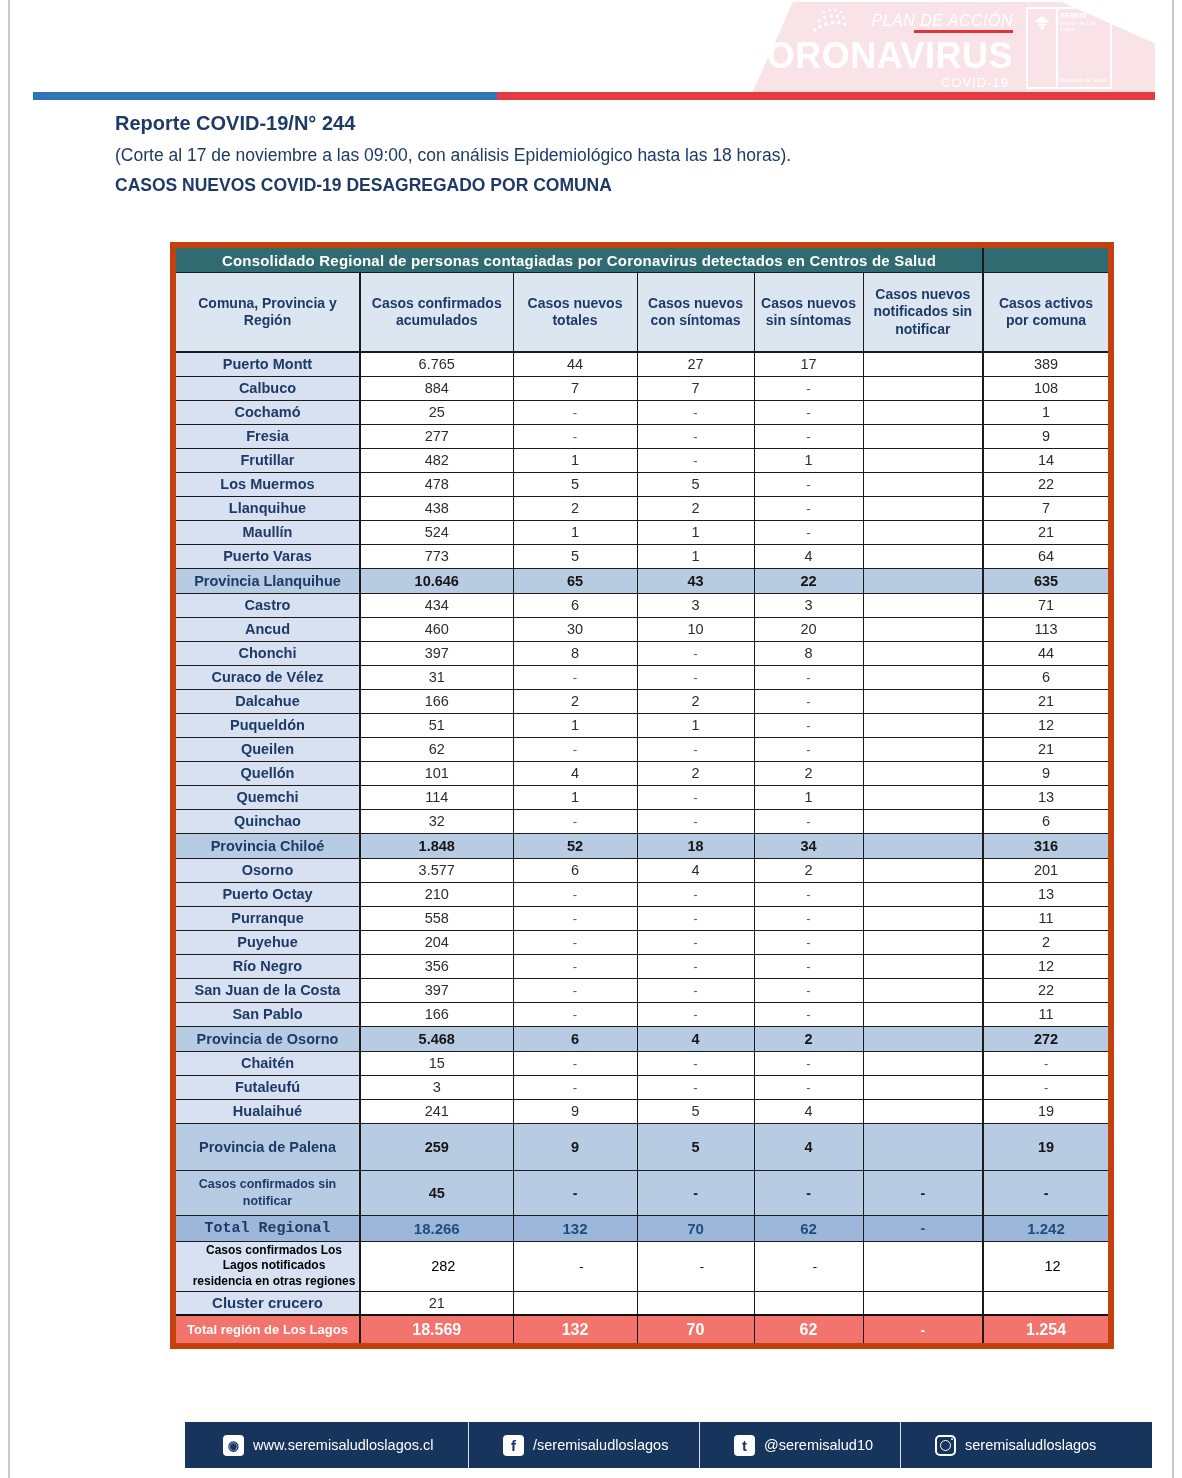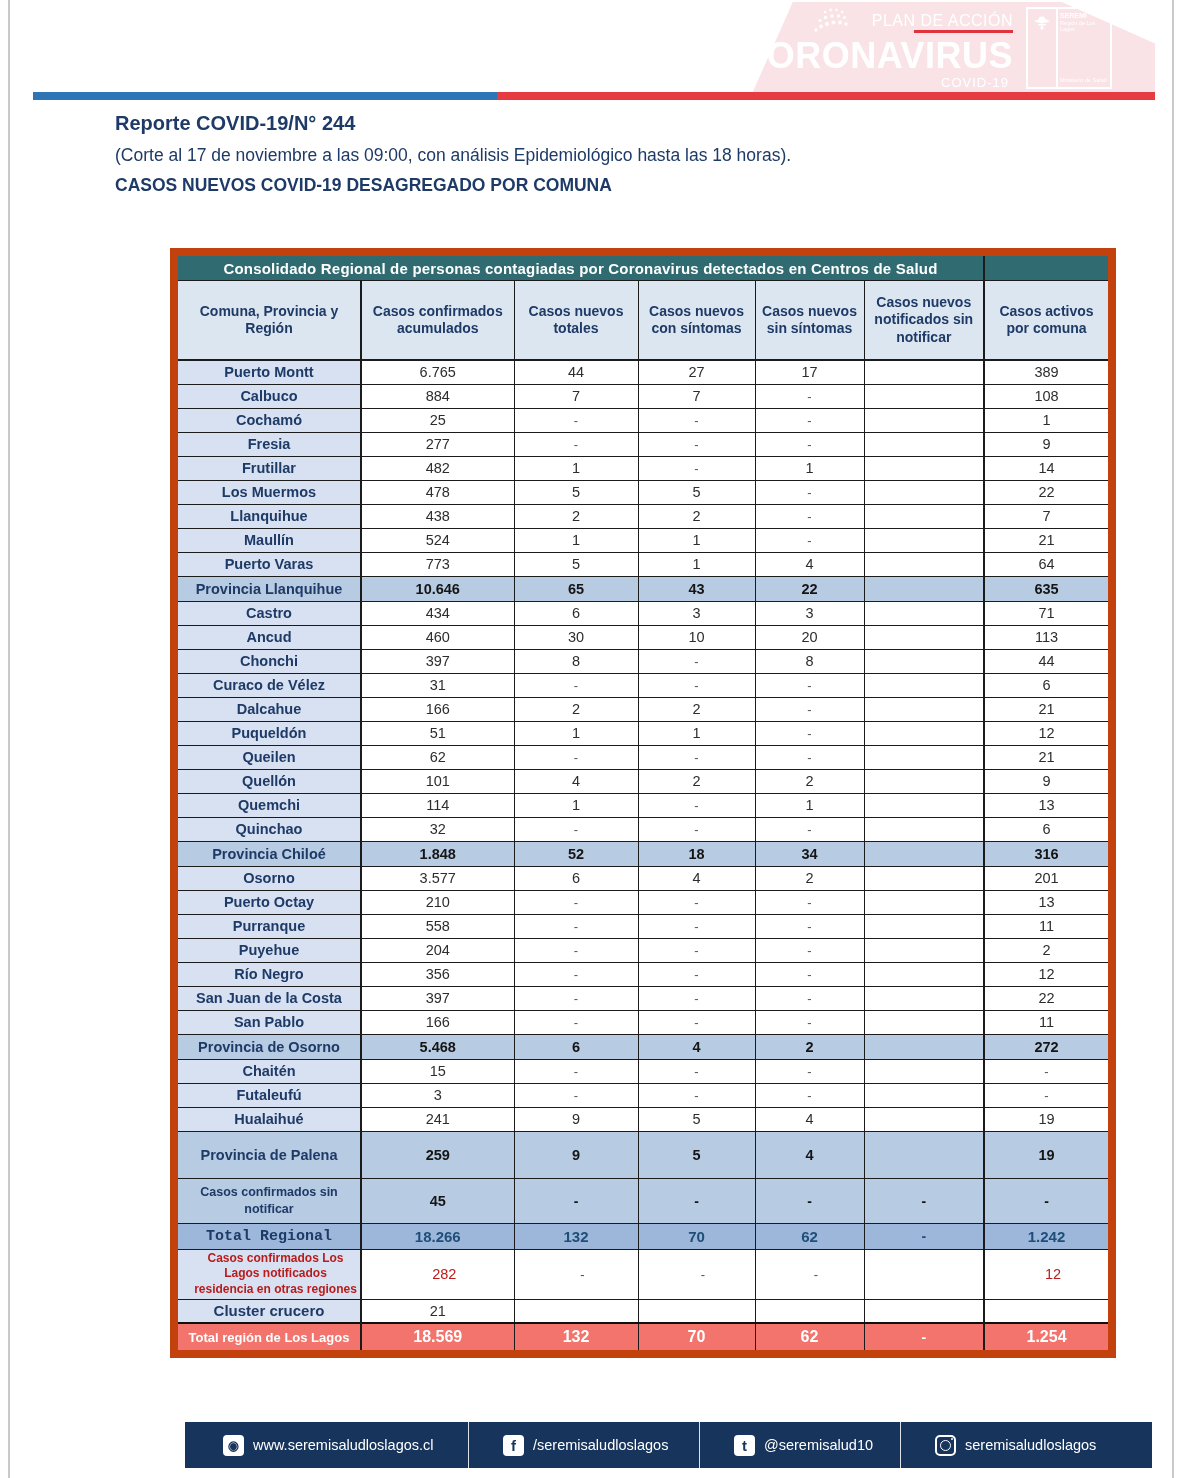--- a/index.html
+++ b/index.html
@@ -13,21 +13,21 @@
   .banner{position:absolute;left:33px;top:2px;width:1122px;height:90px;overflow:hidden;
           background:linear-gradient(110deg,#122c50 0%,#1a4472 38%,#16396 0,#153a66 62%,#102e54 100%);}
   .banner::before{content:"";position:absolute;left:38%;top:-60%;width:34%;height:260%;
           background:rgba(255,255,255,0.06);transform:rotate(24deg);}
   .banner::after{content:"";position:absolute;left:66%;top:-20%;width:40%;height:240%;
           background:rgba(210,60,80,0.14);transform:rotate(24deg);}
   .banner-left{position:absolute;left:46px;top:8px;color:#fff;font-weight:700;line-height:1.12;z-index:2;}
   .bl1{font-size:32px;letter-spacing:-0.5px;}
   .bl2{font-size:35px;letter-spacing:-0.5px;}
   .plan-block{position:absolute;right:142px;top:6px;text-align:right;color:#fff;z-index:2;}
-  .plan-row{display:flex;align-items:center;justify-content:flex-end;gap:20px;}
+  .plan-row{display:flex;align-items:center;justify-content:flex-end;gap:20px;font-style:italic;}
   .plan-label{position:relative;font-size:16px;letter-spacing:0.5px;font-weight:400;}
   .plan-label::after{content:"";position:absolute;right:0;bottom:-3px;width:70%;height:3px;background:#e0333e;}
   .plan-title{font-size:36px;font-weight:700;letter-spacing:0.5px;line-height:1.05;margin-top:3px;}
   .plan-sub{font-size:13px;letter-spacing:1px;padding-right:4px;}
   .logo-box{position:absolute;right:43px;top:5px;width:82px;height:78px;border:2px solid #fff;
             display:flex;z-index:2;color:#fff;}
   .logo-left{width:34%;border-right:2px solid #fff;display:flex;justify-content:center;padding-top:5px;}
   .logo-right{flex:1;display:flex;flex-direction:column;padding:3px 2px;}
   .logo-t1{font-size:7px;font-weight:700;line-height:1.1;}
   .logo-t2{font-size:5.5px;line-height:1.2;}
@@ -38,22 +38,22 @@
   .stripe.red{left:497px;width:658px;background:#e73b42;}
 
   
   .report-head{position:absolute;left:115px;top:112px;width:960px;color:#1e3a66;}
   .rh-title{font-size:20px;font-weight:700;margin-bottom:10px;}
   .rh-date{font-size:17.5px;font-weight:700;margin-bottom:9px;}
   .rh-note{font-size:17.5px;margin-bottom:9px;}
   .rh-sub{font-size:17.5px;font-weight:700;}
 
   
-  table.covid{position:absolute;left:170px;top:248px;width:938px;border-collapse:collapse;
-              table-layout:fixed;border:8px solid #c2410c;}
+  table.covid{position:absolute;left:170px;top:242px;width:938px;border-collapse:collapse;
+              table-layout:fixed;border:6px solid #c2410c;}
   table.covid th,table.covid td{border:1px solid #1b1b1b;text-align:center;vertical-align:middle;
               padding:0 3px;overflow:hidden;}
   table.covid th:first-child,table.covid td:first-child{border-right-width:2px;}
   table.covid th:last-child,table.covid td:last-child{border-left-width:2px;}
   tr.teal th{background:#2f6b70;color:#fff;font-size:15px;font-weight:700;height:24px;letter-spacing:0.2px;}
   tr.cols th{height:74px;background:#dce6f1;color:#1e3a66;font-weight:700;font-size:14px;
              line-height:1.25;border-bottom-width:2px;padding:2px 5px;}
   tbody tr{height:24px;}
   tbody td{font-size:14.5px;color:#2d2d2d;background:#fff;}
   tbody td.name{background:#d7e1f1;color:#1e3a66;font-weight:700;font-size:14.5px;}
@@ -62,21 +62,21 @@
   tr.row-province td,tr.row-province-tall td,tr.row-sin-notificar td{background:#b7cbe3;font-weight:700;color:#151515;}
   tr.row-province td.name,tr.row-province-tall td.name,tr.row-sin-notificar td.name{color:#1e3a66;}
   tr.row-province-tall{height:47px;}
   tr.row-sin-notificar{height:45px;}
   tr.row-sin-notificar td.name{font-size:12.5px;line-height:1.3;}
   tr.row-total-regional{height:26px;}
   tr.row-total-regional td{background:#9cb7da;color:#1f4e79;font-weight:700;font-size:15px;}
   tr.row-total-regional td.name{color:#1e3a66;font-family:Liberation Mono, monospace;}
   tr.row-otras{height:50px;}
   tr.row-otras td.name{font-size:12px;line-height:1.3;}
-  tr.row-otras td{color:#b91c1c;padding-left:16px;}
+  tr.row-otras td{color:#000000;padding-left:16px;}
   tr.row-cluster{height:24px;}
   tr.row-cluster td.name{font-size:15px;}
   tr.row-total-region{height:31px;}
   tr.row-total-region td{background:#f2746c;color:#fff;font-weight:700;font-size:16px;
                          border-top:2px solid #101010;border-bottom:3px solid #101010;}
   tr.row-total-region td.name{font-size:13px;margin-top:16px;}
   tr.row-total-region td.v-dash{color:#fff;font-size:14px;}
   tr.row-province td.v-dash,tr.row-sin-notificar td.v-dash{color:#151515;font-size:14px;}
   tr.row-total-regional td.v-dash{color:#1f4e79;font-size:14px;}
 

